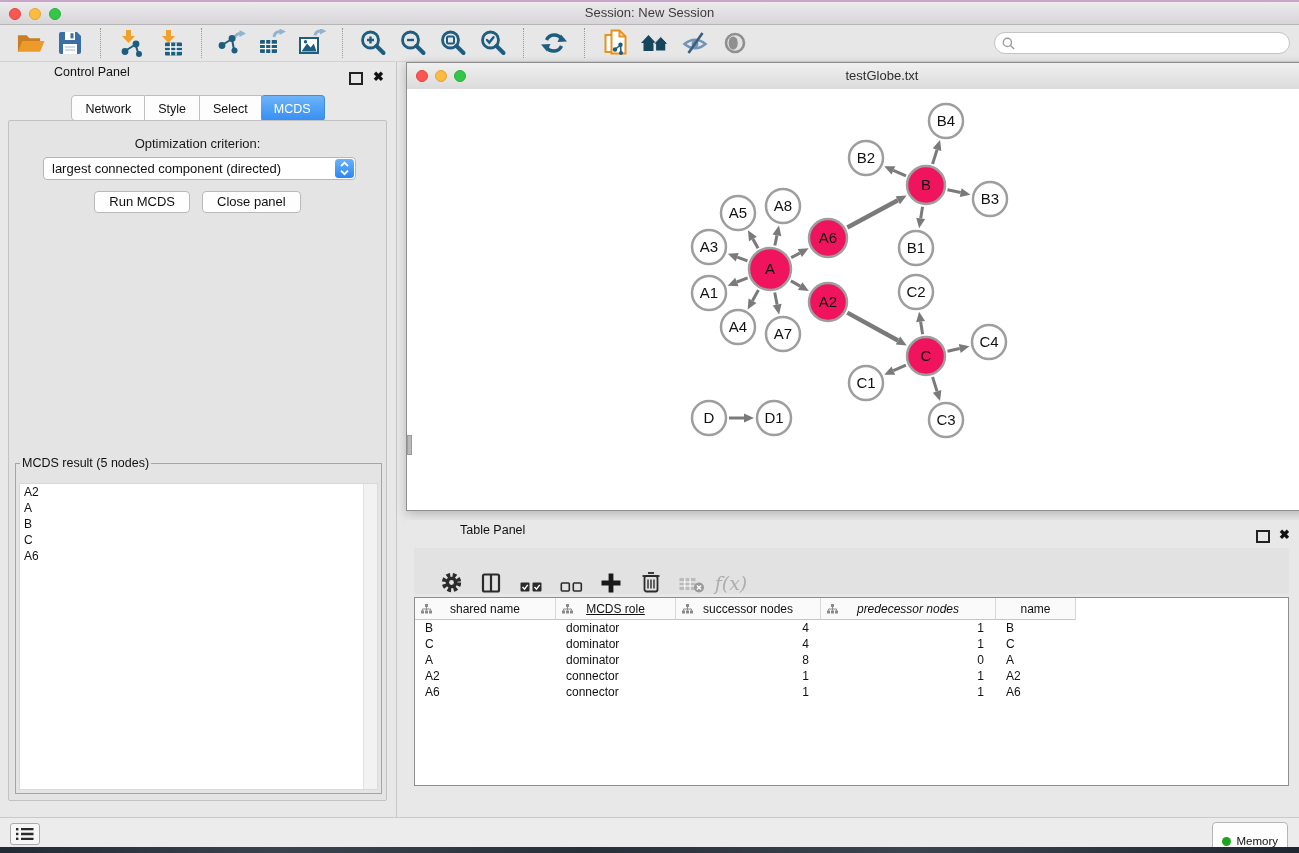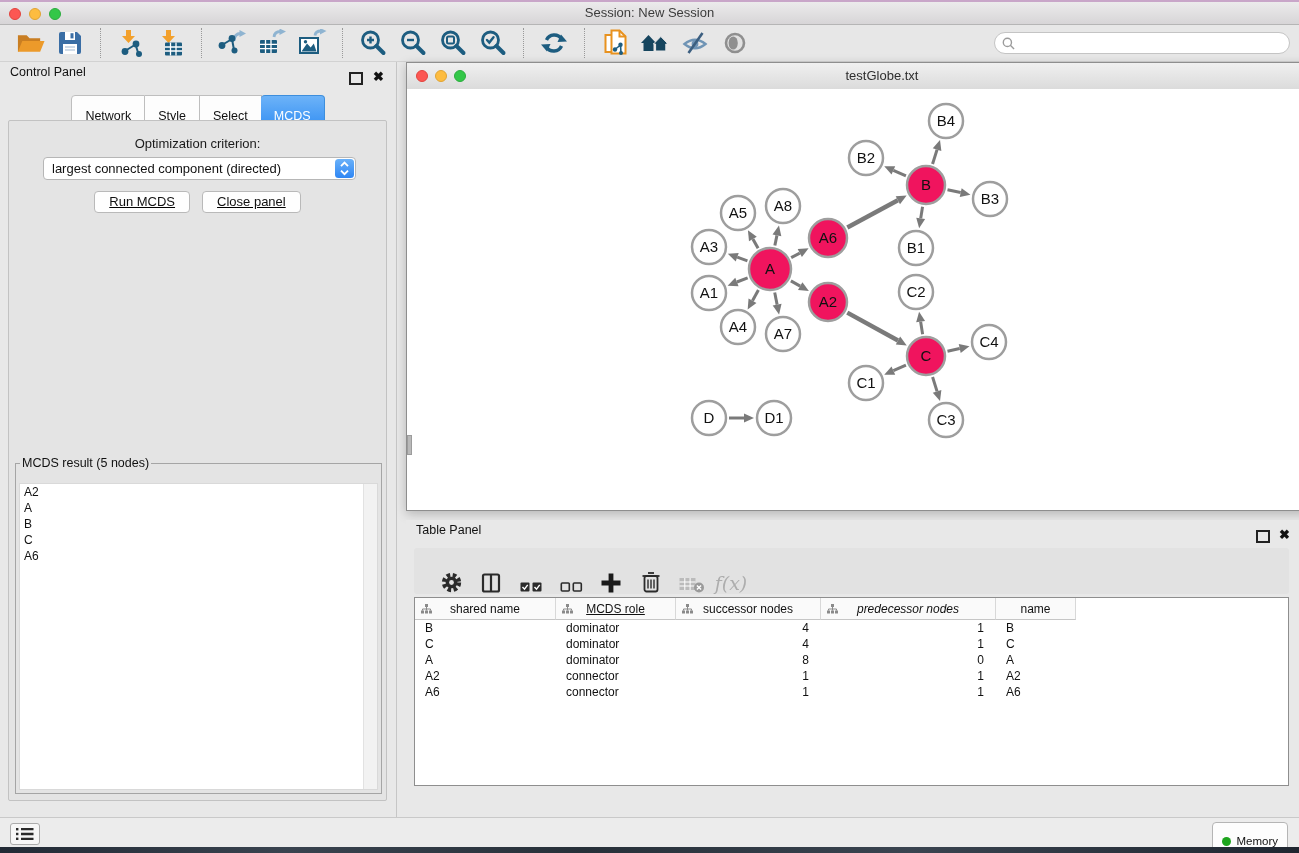--- a/index.html
+++ b/index.html
@@ -20,38 +20,38 @@
   .toolbar{position:absolute;left:0;top:25px;right:0;height:37px;background:#E7E7E7;
     border-bottom:1px solid #D2D2D2;display:flex;align-items:center;padding-left:10px;box-sizing:border-box;}
   .tb-btn{width:40px;height:32px;display:flex;align-items:center;justify-content:center;flex:0 0 auto;}
   .tb-sep{width:0;height:30px;border-left:1px dotted #999;margin:0 10px;flex:0 0 auto;}
   .searchbox{margin-left:auto;margin-right:9px;width:296px;height:22px;background:#fff;
     border:1px solid #C4C4C4;border-radius:12px;display:flex;align-items:center;padding:0 7px;box-sizing:border-box;}
   .searchbox input{border:none;outline:none;background:transparent;flex:1;font-size:12px;margin-left:5px;font-family:"Liberation Sans",sans-serif;}
 
   
   .control-panel{position:absolute;left:0;top:62px;width:397px;height:755px;background:#E8E8E8;border-right:1px solid #C6C6C6;box-sizing:border-box;}
-  .panel-head{position:relative;height:30px;}
+  .panel-head{position:relative;height:30px;padding-left:44px;}
   .panel-head .ptitle{font-size:12.5px;color:#111;padding:9px 0 0 10px;}
   .float-ic{position:absolute;width:10px;height:9px;border:2px solid #222;top:10px;}
   .close-ic{position:absolute;top:7px;font-size:13px;font-weight:bold;color:#111;cursor:default;}
   .cp-tabs{position:absolute;left:0;right:0;top:33px;display:flex;justify-content:center;}
   .tabseg{font-size:12.5px;color:#111;background:#FDFDFD;border:1px solid #BEBEBE;border-left:none;
-    padding:13px 13px 4px;line-height:14px;}
+    padding:6px 13px 4px;line-height:14px;}
   .tabseg:first-child{border-left:1px solid #BEBEBE;border-radius:4px 0 0 4px;}
   .tabseg:last-child{border-radius:0 4px 4px 0;}
   .tabseg.active{background:linear-gradient(#6DB3F8,#3690F3);color:#fff;border-color:#3D8EDC;border-radius:4px;margin-left:-1px;}
   .cp-box{position:absolute;left:8px;right:9px;top:58px;bottom:16px;background:#E4E4E4;border:1px solid #C2C2C2;border-radius:2px;}
   .opt-label{text-align:center;margin-top:15px;font-size:13px;color:#1A1A1A;}
   .mac-select{position:absolute;left:34px;top:36px;width:313px;height:23px;background:#fff;border:1px solid #B6B6B6;
     border-radius:4px;box-sizing:border-box;display:flex;align-items:center;}
   .mac-select .val{flex:1;font-size:13px;padding-left:8px;color:#111;white-space:nowrap;overflow:hidden;}
   .mac-select .stepper{width:19px;height:19px;margin-right:1px;border-radius:3.5px;
     background:linear-gradient(#6AB1F9,#2E86F4);display:flex;align-items:center;justify-content:center;}
-  .btn-row{position:absolute;left:0;right:0;top:70px;display:flex;justify-content:center;gap:12px;text-decoration:underline;}
+  .btn-row{position:absolute;left:0;right:0;top:70px;display:flex;justify-content:center;gap:12px;}
   .mac-btn{background:#FEFEFE;border:1px solid #B9B9B9;border-radius:4px;font-size:13px;color:#111;
     padding:2px 14px 3px;font-family:"Liberation Sans",sans-serif;line-height:15px;}
   .mcds-fieldset{position:absolute;left:6px;width:367px;top:335px;height:338px;border:1px solid #A5A5A5;
     margin:0;padding:0;box-sizing:border-box;background:#E4E4E4;}
   .mcds-fieldset legend{font-size:12.5px;color:#111;margin-left:4px;padding:0 2px;}
   .mcds-list{position:absolute;left:2px;right:2px;top:1px;bottom:2px;background:#fff;border:1px solid #D9D9D9;overflow:hidden;}
   .mcds-item{font-size:12px;line-height:16px;padding-left:4px;color:#111;}
   .mcds-scroll{position:absolute;right:0;top:0;bottom:0;width:13px;background:#F2F2F2;border-left:1px solid #E2E2E2;}
   .fs-inner{position:absolute;left:1px;right:1px;top:12px;bottom:1px;}
 

